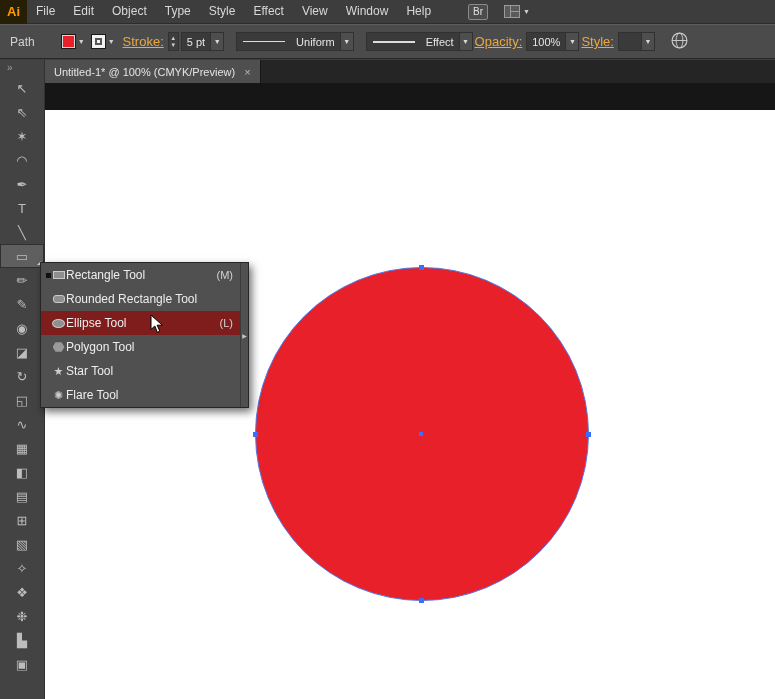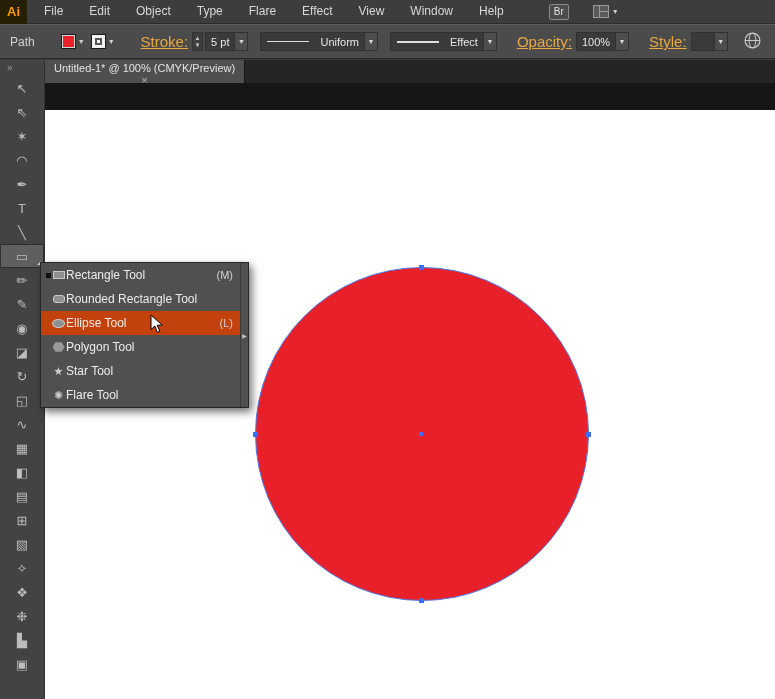--- a/index.html
+++ b/index.html
@@ -1,77 +1,77 @@
 <!DOCTYPE html>
 <html><head>
 <meta charset="utf-8">
 <style>
   * { box-sizing: border-box; margin: 0; padding: 0; }
   html,body { width:775px; height:699px; overflow:hidden; }
   body { font-family:"Liberation Sans", sans-serif; background:#3f3f3f; position:relative; }
 
   
-  .menubar { height:24px; background:#3d3d3d; border-bottom:1px solid #2c2c2c; display:flex; align-items:center;gap:8px; }
+  .menubar { height:24px; background:#3d3d3d; border-bottom:1px solid #2c2c2c; display:flex; align-items:center; }
   .app-logo { width:27px; height:24px; background:#271e06; color:#ff9a00; font-weight:bold; font-size:13px; display:flex; align-items:center; justify-content:center; }
   .menu-item { padding:0 9px; line-height:23px; font-size:12px; color:#d8d8d8; cursor:default; }
   .br-btn { margin-left:28px; font-size:10px; color:#e0e0e0; background:#4c4c4c; border:1px solid #8a8a8a; border-radius:2px; padding:2px 4px; line-height:10px; }
   .ws-switch { margin-left:16px; display:flex; align-items:center; gap:3px; }
   .ws-icon { width:16px; height:13px; border:1px solid #9a9a9a; background:#5a5a5a; position:relative; }
   .ws-icon:before { content:""; position:absolute; left:5px; top:0; bottom:0; width:1px; background:#9a9a9a; }
   .ws-icon:after { content:""; position:absolute; left:5px; right:0; top:5px; height:1px; background:#9a9a9a; }
   .ws-caret { color:#cfcfcf; font-size:7px; }
 
   
   .controlbar { height:35px; background:#4b4b4b; border-top:1px solid #5e5e5e; border-bottom:1px solid #262626; display:flex; align-items:center; padding:0 10px; font-size:12px; color:#cfcfcf; }
   .cb-label { font-size:12px; color:#d2d2d2; margin-right:26px; }
   .swatch-wrap { display:flex; align-items:center; margin-right:6px; }
   .fill-swatch { width:15px; height:15px; background:#e8202a; border:1px solid #1a1a1a; box-shadow: inset 0 0 0 1px #d7d7d7; }
   .stroke-swatch { width:15px; height:15px; background:#f2f2f2; border:1px solid #1a1a1a; display:flex; align-items:center; justify-content:center; }
   .stroke-swatch span { display:block; width:7px; height:7px; border:2px solid #555; background:transparent; }
   .dd-caret { font-size:7px; color:#d0d0d0; margin-left:2px; }
-  .amber { color:#e9a842; text-decoration:underline; font-size:15px; margin:0 4px 0 20px; }
+  .amber { color:#e9a842; text-decoration:underline; font-size:13px; margin:0 4px 0 2px; }
   .stepper { width:11px; height:19px; border:1px solid #333; background:#3e3e3e; display:flex; flex-direction:column; align-items:center; justify-content:center; margin-right:2px; }
   .stepper span { font-size:6px; line-height:7px; color:#cfcfcf; }
   .combo { display:flex; align-items:stretch; height:19px; border:1px solid #313131; background:#3a3a3a; }
   .combo .val { display:flex; align-items:center; padding:0 5px; font-size:11px; color:#e6e6e6; }
   .combo .dd { width:13px; border-left:1px solid #313131; background:#4e4e4e; display:flex; align-items:center; justify-content:center; font-size:7px; color:#d8d8d8; }
   .combo .preview-line { align-self:center; width:42px; border-top:1px solid #dedede; margin:0 6px; }
   .combo .preview-line.thick { border-top-width:2px; }
   .cb-gap { width:12px; }
   .globe { margin-left:16px; }
 
   
   .toolbar { position:absolute; top:60px; left:0; width:45px; bottom:0; background:#434343; border-right:1px solid #313131; }
   .toolbar-header { height:16px; color:#9e9e9e; font-size:10px; padding-left:7px; line-height:15px; }
   .tool { width:44px; height:24px; display:flex; align-items:center; justify-content:center; color:#bdbdbd; font-size:13px; position:relative; cursor:default; }
   .tool.selected { background:#5f5f5f; box-shadow: inset 0 0 0 1px #2f2f2f; }
   .tool .corner { position:absolute; right:3px; bottom:3px; width:0; height:0; border-left:4px solid transparent; border-bottom:4px solid #cfcfcf; }
 
   
   .main { position:absolute; top:60px; left:45px; right:0; bottom:0; }
   .tabbar { height:24px; background:#252525; border-bottom:1px solid #161616; display:flex; }
-  .doc-tab { display:flex; align-items:center; background:#4f4f4f; border-right:1px solid #161616; padding:2px 9px; font-size:11px; color:#e4e4e4;flex-direction:column; }
+  .doc-tab { display:flex; align-items:center; gap:9px; background:#4f4f4f; border-right:1px solid #161616; padding:2px 9px; font-size:11px; color:#e4e4e4; }
   .doc-tab .close { color:#b8b8b8; font-size:11px; }
   .docarea { position:absolute; top:24px; left:0; right:0; bottom:0; background:#ffffff; }
   .pasteboard-top { height:26px; background:#161616; }
 
   
   .shape-circle { position:absolute; left:210px; top:183px; width:334px; height:334px; border-radius:50%; background:#e8202a; border:1px solid #4d79e8; }
   .anchor { position:absolute; width:5px; height:5px; background:#3d6dff; }
   .a-top    { left:374px; top:181px; }
   .a-bottom { left:374px; top:514px; }
   .a-left   { left:208px; top:348px; }
   .a-right  { left:541px; top:348px; }
   .a-center { left:374px; top:348px; width:4px; height:4px; }
 
   
   .flyout { position:absolute; left:40px; top:262px; width:209px; background:#505050; border:1px solid #262626; box-shadow:3px 4px 8px rgba(0,0,0,0.55); display:flex; z-index:20; }
   .flyout-rows { flex:1; }
   .flyout-row { height:24px; display:flex; align-items:center; padding-left:5px; gap:0; font-size:12px; color:#ededed; cursor:default; }
-  .flyout-row.highlight { background:#c2410c; }
+  .flyout-row.highlight { background:#7f1d1d; }
   .marker { width:5px; height:5px; }
   .marker.on { background:#111; }
   .ficon { width:15px; display:flex; align-items:center; justify-content:center; color:#cccccc; font-size:11px; }
   .shp { background:#8f8f8f; border:1px solid #c9c9c9; }
   .shp-rect { width:12px; height:8px; }
   .shp-round { width:12px; height:8px; border-radius:3px; }
   .shp-ellipse { width:13px; height:9px; border-radius:50%; }
   .shp-polygon { width:12px; height:10px; border:none; background:#9a9a9a; clip-path:polygon(25% 2%,75% 2%,100% 50%,75% 98%,25% 98%,0% 50%); }
   .shortcut { margin-left:auto; padding-right:7px; font-size:11px; color:#d2d2d2; }
   .tear { width:8px; border-left:1px solid #3a3a3a; display:flex; align-items:center; justify-content:center; font-size:6px; color:#c4c4c4; }
@@ -80,21 +80,21 @@
 </style>
 </head>
 <body>
 
 <div class="menubar">
   <div class="app-logo">Ai</div>
   <div class="menu-item">File</div>
   <div class="menu-item">Edit</div>
   <div class="menu-item">Object</div>
   <div class="menu-item">Type</div>
-  <div class="menu-item">Flare</div>
+  <div class="menu-item">Style</div>
   <div class="menu-item">Effect</div>
   <div class="menu-item">View</div>
   <div class="menu-item">Window</div>
   <div class="menu-item">Help</div>
   <div class="br-btn">Br</div>
   <div class="ws-switch">
     <span class="ws-icon"></span>
     <span class="ws-caret">▼</span>
   </div>
 </div>

